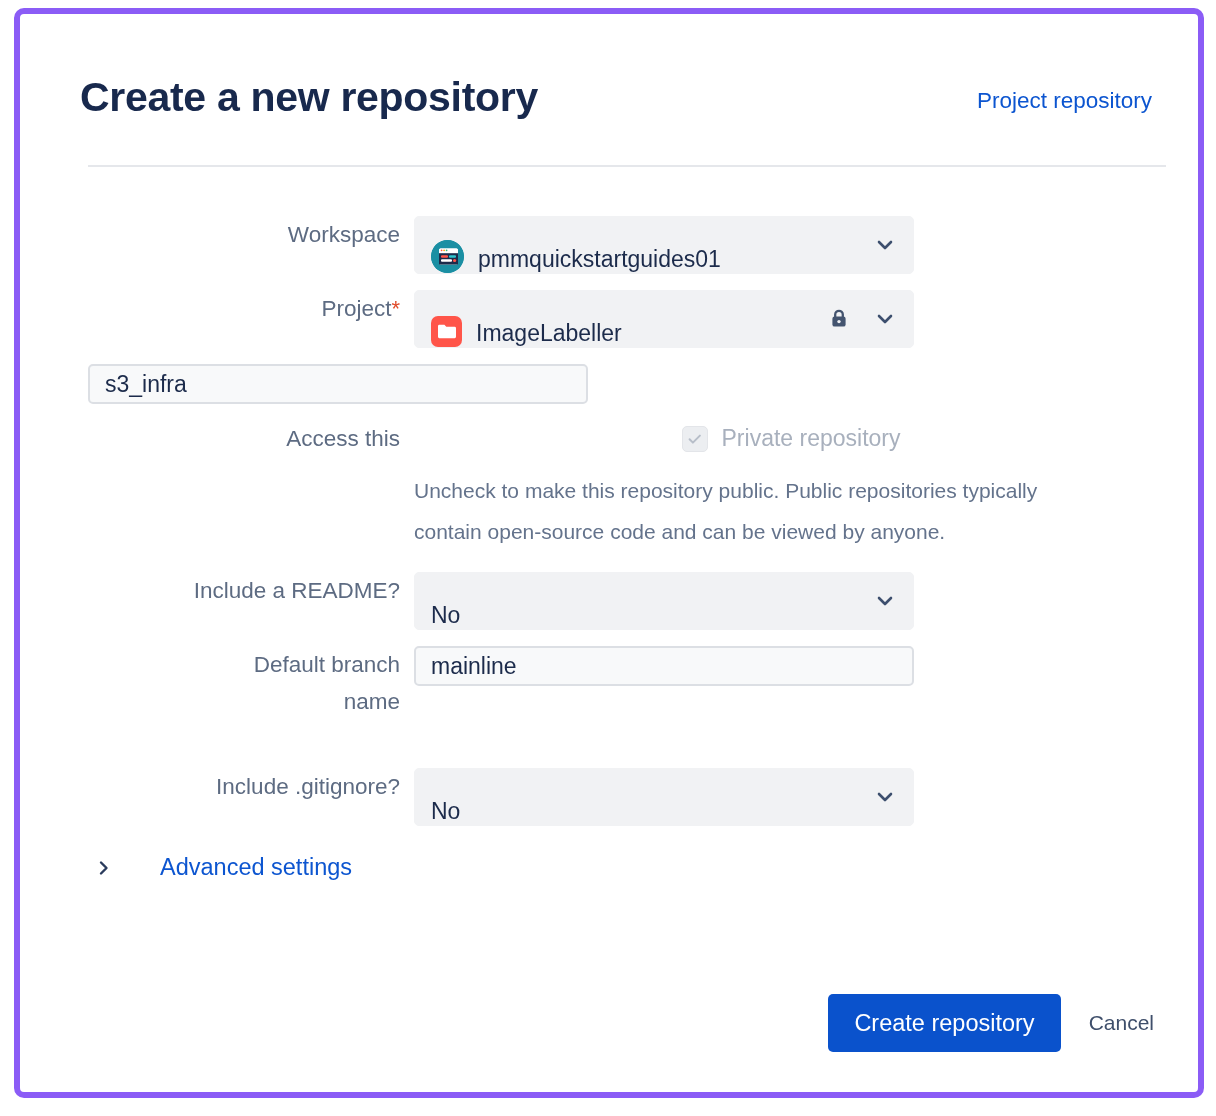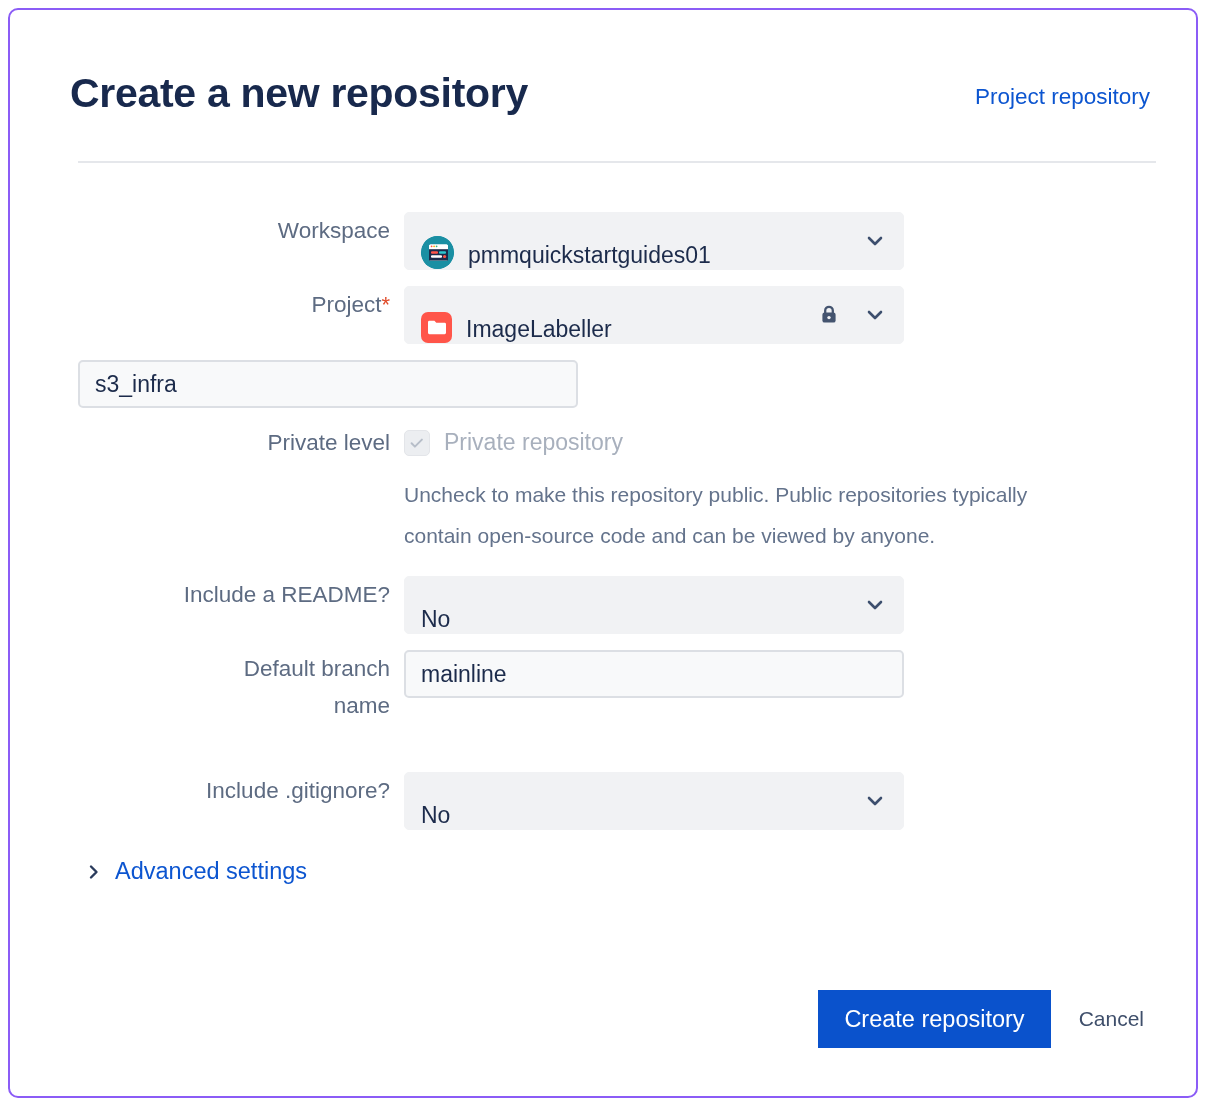--- a/index.html
+++ b/index.html
@@ -10,26 +10,26 @@
   }
   body {
     width: 1216px;
     height: 1116px;
     font-family: "Liberation Sans", sans-serif;
     -webkit-font-smoothing: antialiased;
   }
 
   .card {
     position: absolute;
-    left: 8px;
+    left: 14px;
     top: 8px;
     width: 1190px;
     height: 1090px;
     background: #ffffff;
-    border: 2px solid #8b5cf6;
+    border: 6px solid #8b5cf6;
     border-radius: 10px;
   }
 
   .card-inner {
     position: absolute;
     left: 60px;
     top: 58px;
     right: 44px;
   }
 
@@ -156,37 +156,38 @@
     margin-right: 14px;
     flex: 0 0 31px;
     display: flex;
     align-items: center;
     justify-content: center;
   }
 
   
   .text-input {
     width: 500px;
-    height: 48px;
+    height: 40px;
     background: #f8f9fa;
     border: 2px solid #dcdfe4;
     border-radius: 5px;
     font-family: "Liberation Sans", sans-serif;
     font-size: 23px;
     color: #1c2b4b;
     padding: 0 15px;
     outline: none;
   }
 
   
   .check-wrap {
     display: flex;
     align-items: center;
     height: 37px;
     cursor: pointer;
+    justify-content: center;
   }
   .checkbox {
     width: 26px;
     height: 26px;
     border-radius: 5px;
     background: #eceef1;
     border: 1px solid #e3e5e9;
     display: flex;
     align-items: center;
     justify-content: center;
@@ -207,20 +208,21 @@
   }
 
   
   .advanced {
     display: flex;
     align-items: center;
     margin-top: 28px;
     margin-left: 8px;
     cursor: pointer;
     width: max-content;
+    gap: 35px;
   }
   .advanced-chev {
     width: 16px;
     height: 16px;
     margin-right: 13px;
     flex: 0 0 16px;
   }
   .advanced-label {
     font-size: 23.5px;
     color: #0c55d0;
@@ -235,21 +237,21 @@
     top: 922px;
     width: 1080px;
     display: flex;
     align-items: center;
     justify-content: flex-end;
   }
   .btn-primary {
     background: #0a52cc;
     color: #ffffff;
     border: none;
-    border-radius: 0;
+    border-radius: 5px;
     font-family: "Liberation Sans", sans-serif;
     font-size: 23.5px;
     padding: 0 26px;
     height: 58px;
     cursor: pointer;
     white-space: nowrap;
   }
   .btn-subtle {
     background: transparent;
     border: none;
@@ -332,21 +334,21 @@
         </div>
       </div>
 
       <div class="row">
         <div class="row-field">
           <input class="text-input" type="text" value="s3_infra" style="">
         </div>
       </div>
 
       <div class="row">
-        <div class="row-label">Private level</div>
+        <div class="row-label">Access this</div>
         <div class="row-field">
           <div class="check-wrap">
             <span class="checkbox">
               <svg width="18" height="18" viewBox="0 0 18 18">
                   <path d="M3.6 9.3l3.3 3.3 7-7" fill="none" stroke="#b7bec9" stroke-width="2" stroke-linecap="round" stroke-linejoin="round"></path>
                 </svg>
             </span>
             <span class="check-label">Private repository</span>
           </div>
           <div class="help-text">Uncheck to make this repository public. Public repositories typically contain open-source code and can be viewed by anyone.</div>

